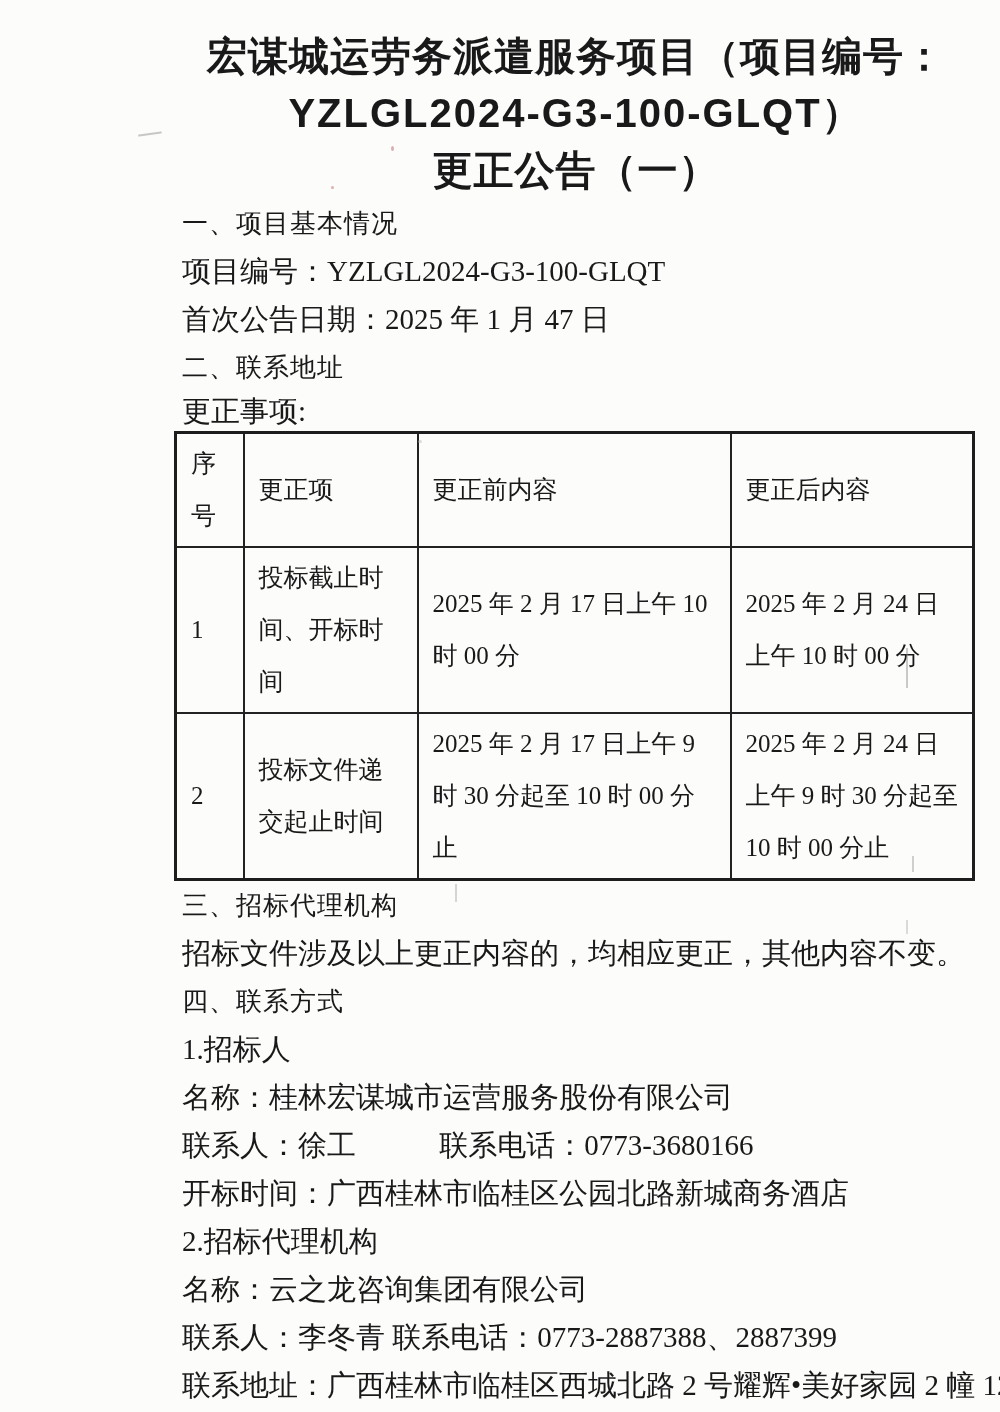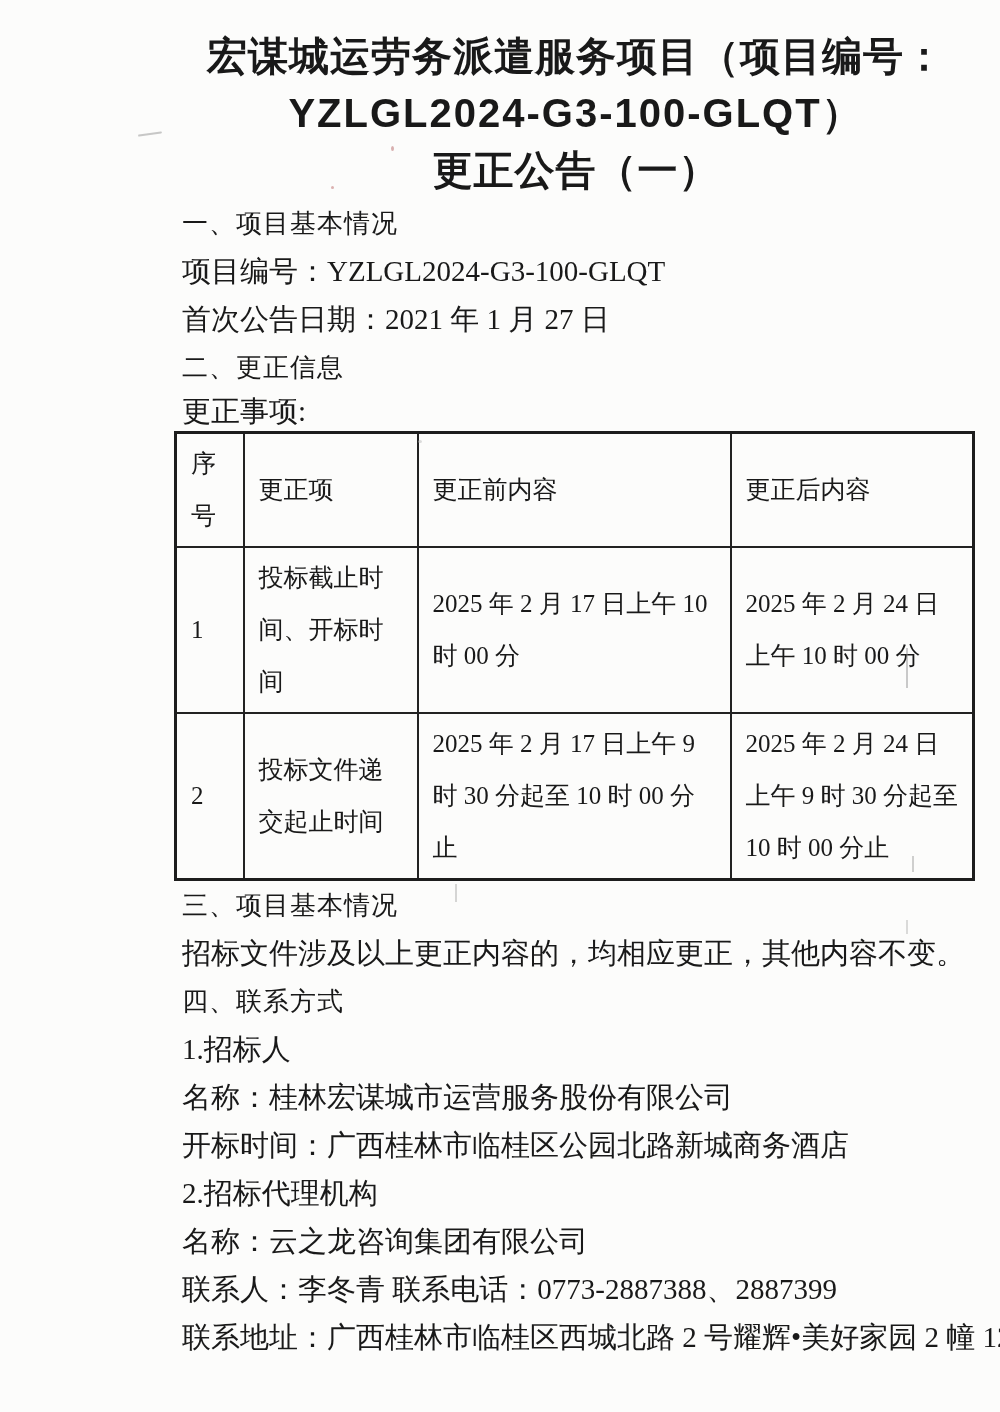--- a/index.html
+++ b/index.html
@@ -79,23 +79,23 @@
   <div class="content">
 
     <div class="title">
       <div class="title-line">宏谋城运劳务派遣服务项目（项目编号：</div>
       <div class="title-line latin">YZLGL2024-G3-100-GLQT）</div>
       <div class="title-line">更正公告（一）</div>
     </div>
 
     <div class="line heading">一、项目基本情况</div>
     <div class="line">项目编号：YZLGL2024-G3-100-GLQT</div>
-    <div class="line">首次公告日期：2021 年 1 月 27 日</div>
+    <div class="line">首次公告日期：2025 年 1 月 47 日</div>
 
-    <div class="line heading">二、更正信息</div>
+    <div class="line heading">二、联系地址</div>
     <div class="line sub">更正事项:</div>
 
     <table class="correction">
       <colgroup>
         <col class="c-no">
           <col class="c-item">
           <col class="c-before">
           <col class="c-after">
       </colgroup>
       <tbody>
@@ -113,27 +113,31 @@
       </tr>
       <tr class="r2">
         <td>2</td>
         <td class="cell-item">投标文件递交起止时间</td>
         <td>2025 年 2 月 17 日上午 9 时 30 分起至 10 时 00 分止</td>
         <td>2025 年 2 月 24 日上午 9 时 30 分起至 10 时 00 分止</td>
       </tr>
     </tbody>
       </table>
 
-    <div class="line heading">三、项目基本情况</div>
+    <div class="line heading">三、招标代理机构</div>
     <div class="line">招标文件涉及以上更正内容的，均相应更正，其他内容不变。</div>
 
     <div class="line heading">四、联系方式</div>
 
     <div class="line">1.招标人</div>
     <div class="line">名称：桂林宏谋城市运营服务股份有限公司</div>
+    <div class="line">
+      <span>联系人：徐工</span>
+      <span class="gap-left">联系电话：0773-3680166</span>
+    </div>
     <div class="line">开标时间：广西桂林市临桂区公园北路新城商务酒店</div>
 
     <div class="line">2.招标代理机构</div>
     <div class="line">名称：云之龙咨询集团有限公司</div>
     <div class="line">
       <span>联系人：李冬青</span>
       <span class="gap-left-sm">联系电话：0773-2887388、2887399</span>
     </div>
     <div class="line">联系地址：广西桂林市临桂区西城北路 2 号耀辉•美好家园 2 幢 12 层</div>
 

